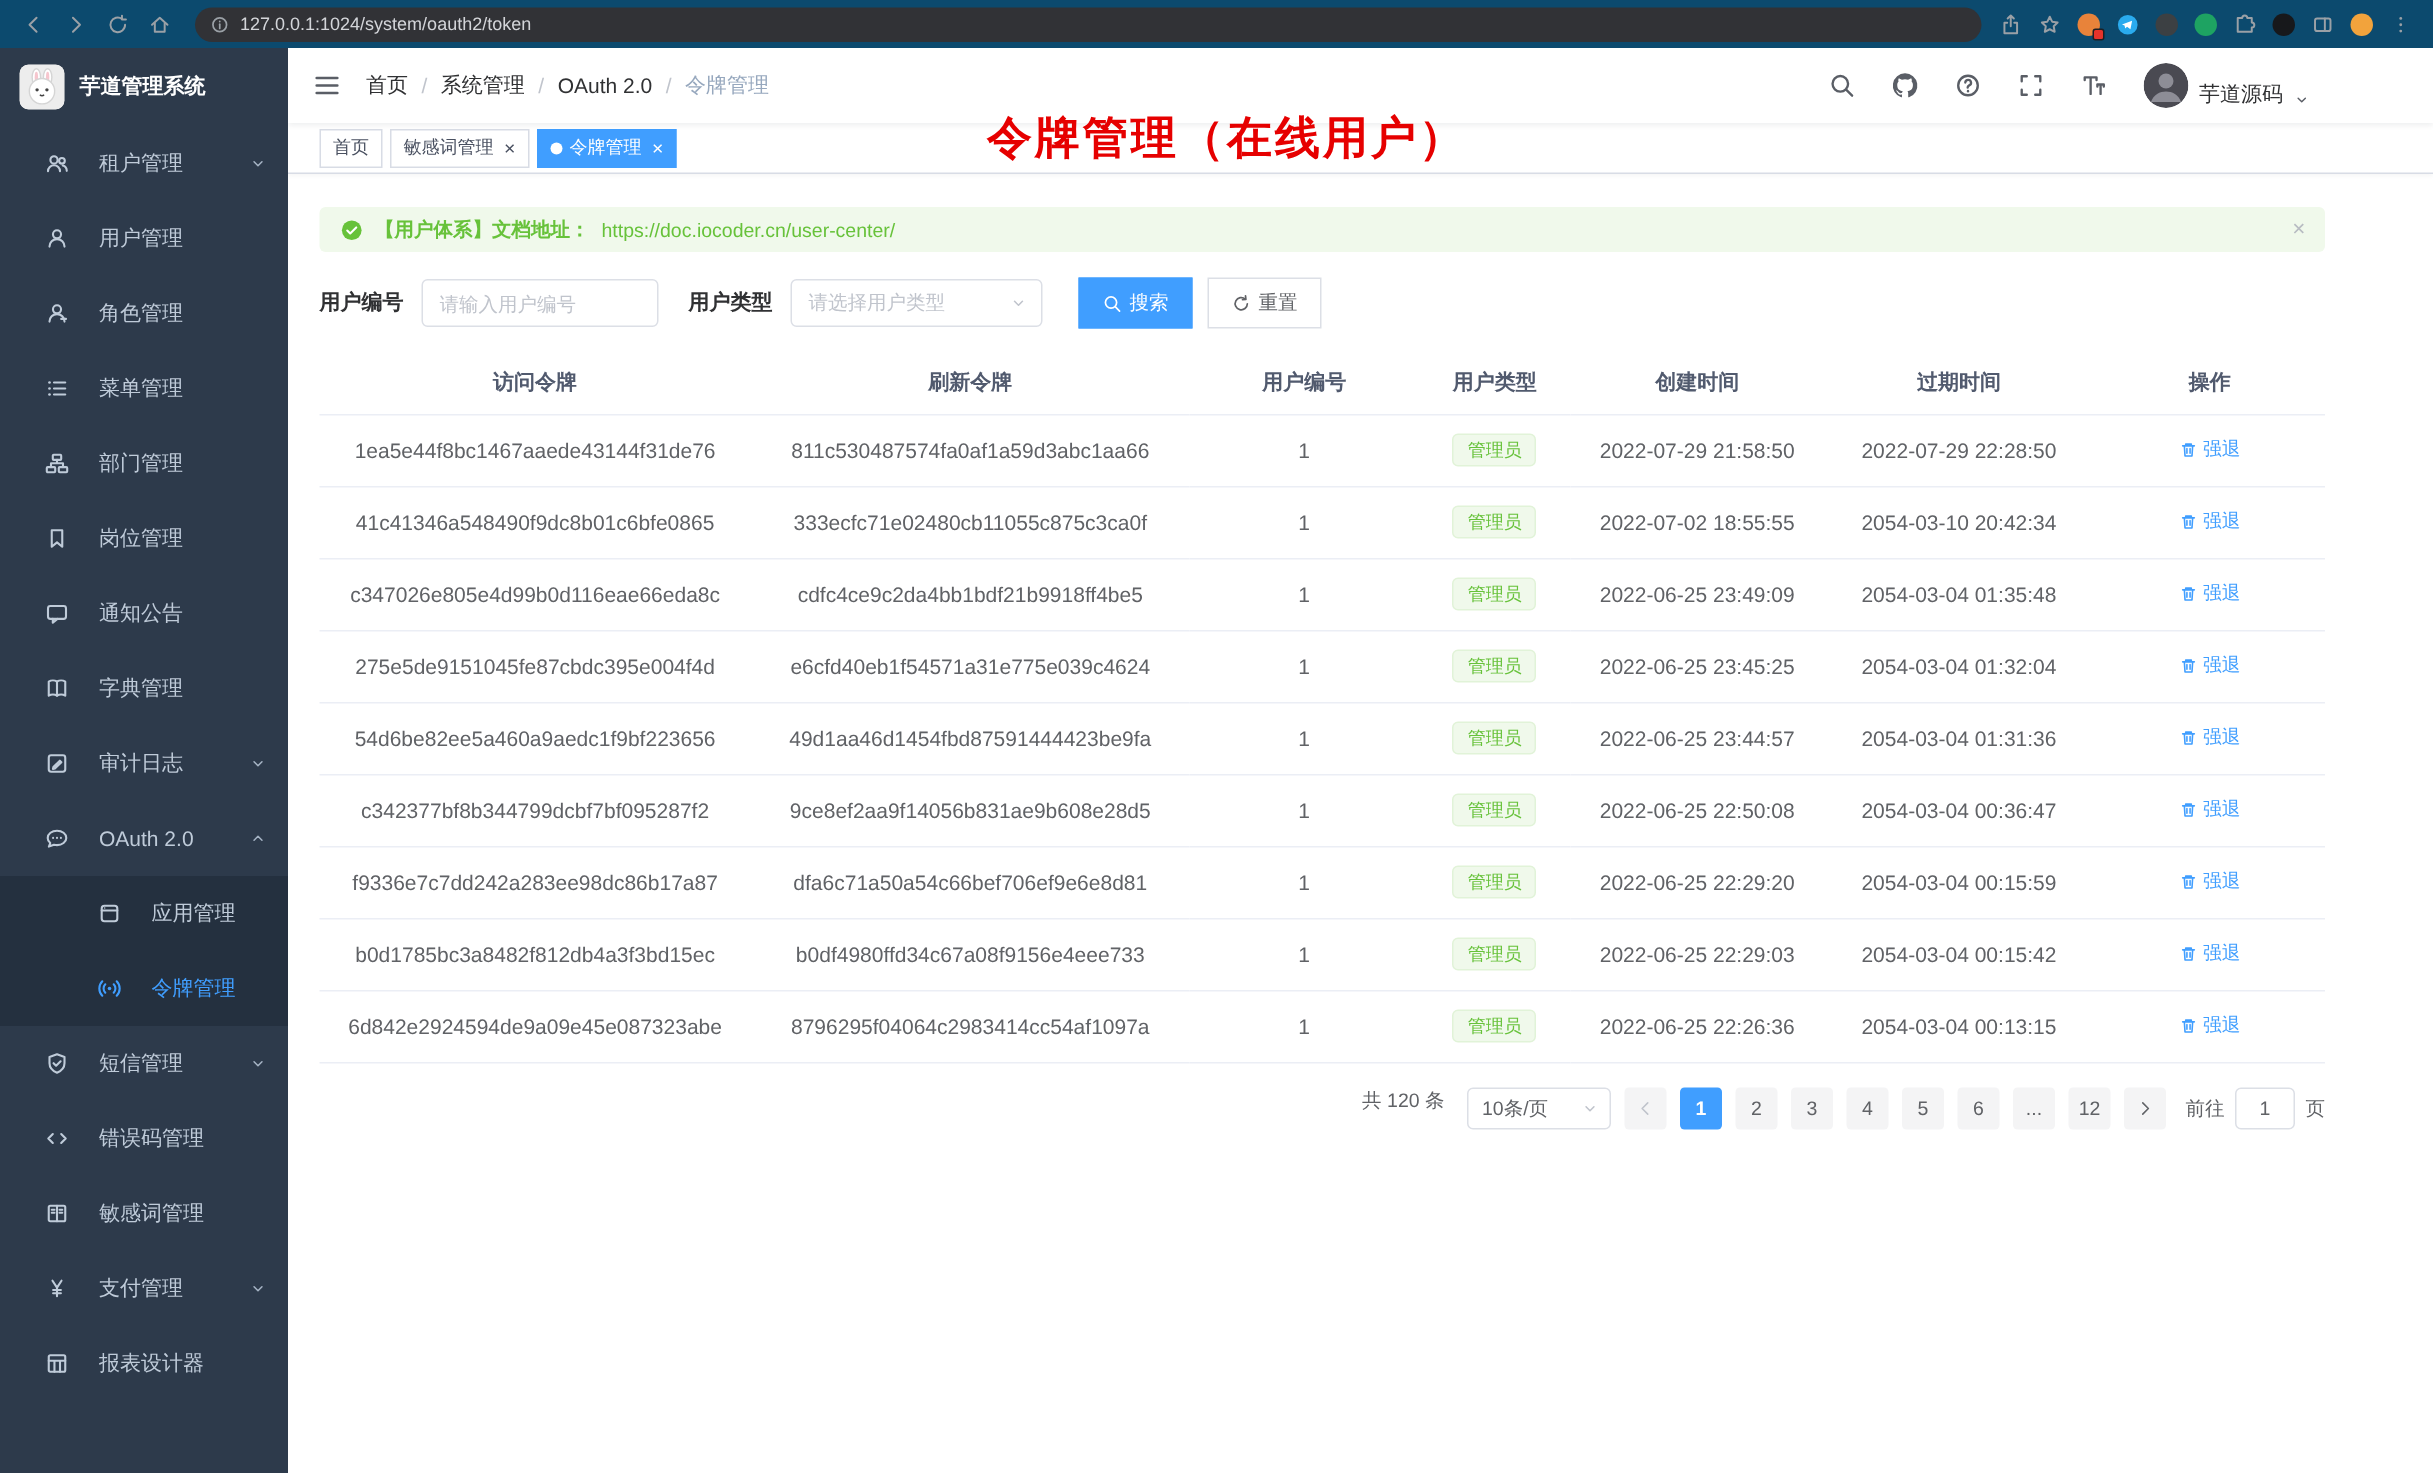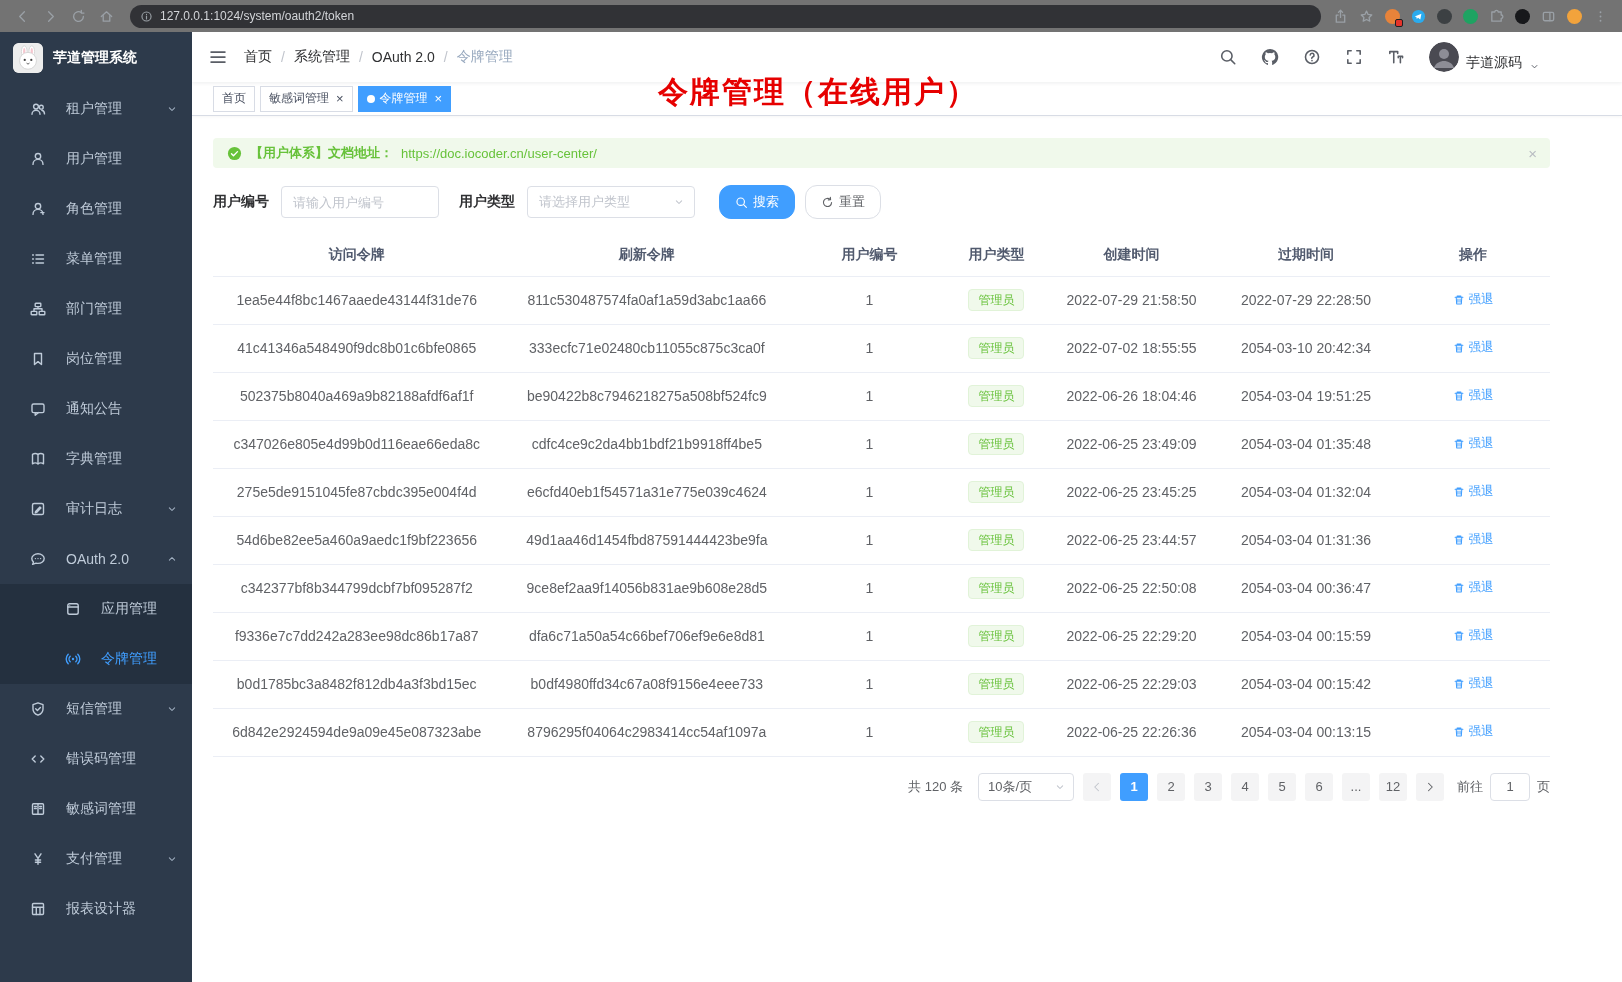--- a/index.html
+++ b/index.html
@@ -1,19 +1,19 @@
 <!DOCTYPE html>
 <html><head>
 <meta charset="utf-8">
 <style>
 *{margin:0;padding:0;box-sizing:border-box}
 html,body{width:1622px;height:982px;font-family:"Liberation Sans","DejaVu Sans",sans-serif;background:#fff;overflow:hidden}
 
 
-.browser{height:32px;background:#737373;display:flex;align-items:center;padding:0 10px}
+.browser{height:32px;background:#0c4a6e;display:flex;align-items:center;padding:0 10px}
 .bnav{display:flex;align-items:center;gap:4px}
 .bicon{width:24px;height:24px;border-radius:50%;display:flex;align-items:center;justify-content:center;color:#9aa0a6;cursor:pointer}
 .bicon svg{width:15px;height:15px}
 .urlbar{flex:1;height:23px;background:#313236;border-radius:12px;margin:0 12px;display:flex;align-items:center;padding:0 10px;gap:7px;color:#d3d5d9;font-size:12px;cursor:text}
 .ub-ic{display:flex;color:#9aa0a6}
 .ub-ic svg{width:13px;height:13px}
 .bright{display:flex;align-items:center;gap:11px;padding-right:4px}
 .bricon{color:#9aa0a6;display:flex;cursor:pointer;position:relative}
 .bricon svg{width:15px;height:15px}
 .ext-dot{width:15px;height:15px;border-radius:50%;display:inline-block;position:relative}
@@ -75,35 +75,35 @@
 
 .filters{display:flex;align-items:center;gap:20px;margin-top:17px}
 .f-group{display:flex;align-items:center;gap:12px}
 .f-label{font-size:14px;font-weight:700;color:#303133}
 .f-input{width:158px;height:32px;border:1px solid #dcdfe6;border-radius:4px;padding:0 11px;font-size:13px;color:#606266;outline:none;font-family:inherit}
 .f-input::placeholder{color:#c0c4cc}
 .f-select{width:168px;height:32px;border:1px solid #dcdfe6;border-radius:4px;padding:0 9px 0 11px;display:flex;align-items:center;justify-content:space-between;font-size:13px;color:#c0c4cc;cursor:pointer;background:#fff}
 .sel-caret{display:flex;color:#c0c4cc}
 .sel-caret svg{width:12px;height:12px}
 .btns{display:flex;gap:10px;margin-left:4px}
-.btn{height:32px;border-radius:12px;display:inline-flex;align-items:center;gap:5px;padding:16px 15px;font-size:13px;cursor:pointer;font-family:Liberation Mono, monospace}
+.btn{height:32px;border-radius:0;display:inline-flex;align-items:center;gap:5px;padding:16px 15px;font-size:13px;cursor:pointer;font-family:Liberation Mono, monospace}
 .btn-ic{display:flex}
 .btn-ic svg{width:13px;height:13px}
 .btn-primary{background:#409eff;border:1px solid #409eff;color:#fff}
 .btn-plain{background:#fff;border:1px solid #dcdfe6;color:#606266}
 
 .data-table{width:100%;border-collapse:collapse;margin-top:16px;table-layout:fixed}
 .data-table th{height:41px;font-size:14px;font-weight:700;color:#515a6e;text-align:center;border-bottom:1px solid #ebeef5;background:#fff}
 .data-table td{height:48px;font-size:14px;color:#606266;text-align:center;border-bottom:1px solid #ebeef5;overflow:hidden;white-space:nowrap}
 .badge{display:inline-block;height:22px;line-height:20px;padding:0 9px;background:#f0f9eb;border:1px solid #e1f3d8;color:#67c23a;font-size:12px;border-radius:4px}
 .op-btn{display:inline-flex;align-items:center;gap:4px;color:#409eff;font-size:12.5px;cursor:pointer}
 .op-ic{display:flex}
 .op-ic svg{width:12px;height:12px}
 
-.pager{display:flex;align-items:center;justify-content:flex-end;gap:9px;margin-top:16px;font-size:13px;color:#606266}
+.pager{display:flex;align-items:flex-start;justify-content:flex-end;gap:9px;margin-top:16px;font-size:13px;color:#606266}
 .pg-total{margin-right:6px}
 .pg-size{width:96px;height:28px;border:1px solid #dcdfe6;border-radius:4px;display:flex;align-items:center;justify-content:space-between;padding:0 7px 0 9px;cursor:pointer;background:#fff}
 .pg-btn{min-width:28px;height:28px;padding:0 5px;border-radius:3px;background:#f4f4f5;display:inline-flex;align-items:center;justify-content:center;cursor:pointer;color:#606266}
 .pg-btn svg{width:12px;height:12px}
 .pg-btn.active{background:#409eff;color:#fff;font-weight:700}
 .pg-prev{color:#c0c4cc}
 #pages{display:flex;gap:9px}
 .pg-goto{display:flex;align-items:center;gap:7px;margin-left:4px}
 .goto-input{width:40px;height:28px;border:1px solid #dcdfe6;border-radius:4px;text-align:center;font-size:13px;color:#606266;outline:none;font-family:inherit}
 </style>
@@ -586,33 +586,20 @@
               <td><span class="badge">管理员</span></td>
               <td>2022-07-02 18:55:55</td>
               <td>2054-03-10 20:42:34</td>
               <td><span class="op-btn"><span class="op-ic">
                     <svg viewBox="0 0 16 16" fill="none" stroke="currentColor" stroke-width="1.4" stroke-linecap="round" stroke-linejoin="round">
                       <path d="M2.8 4.3h10.4M5.5 4.3V2.8h5v1.5M4.3 4.3l.6 9h6.2l.6-9M6.6 6.8v4M9.4 6.8v4"></path>
                     </svg>
                   </span>强退</span></td>
             </tr>
             <tr>
-              <td>502375b8040a469a9b82188afdf6af1f</td>
-              <td>be90422b8c7946218275a508bf524fc9</td>
-              <td>1</td>
-              <td><span class="badge">管理员</span></td>
-              <td>2022-06-26 18:04:46</td>
-              <td>2054-03-04 19:51:25</td>
-              <td><span class="op-btn"><span class="op-ic">
-                    <svg viewBox="0 0 16 16" fill="none" stroke="currentColor" stroke-width="1.4" stroke-linecap="round" stroke-linejoin="round">
-                      <path d="M2.8 4.3h10.4M5.5 4.3V2.8h5v1.5M4.3 4.3l.6 9h6.2l.6-9M6.6 6.8v4M9.4 6.8v4"></path>
-                    </svg>
-                  </span>强退</span></td>
-            </tr>
-            <tr>
               <td>c347026e805e4d99b0d116eae66eda8c</td>
               <td>cdfc4ce9c2da4bb1bdf21b9918ff4be5</td>
               <td>1</td>
               <td><span class="badge">管理员</span></td>
               <td>2022-06-25 23:49:09</td>
               <td>2054-03-04 01:35:48</td>
               <td><span class="op-btn"><span class="op-ic">
                     <svg viewBox="0 0 16 16" fill="none" stroke="currentColor" stroke-width="1.4" stroke-linecap="round" stroke-linejoin="round">
                       <path d="M2.8 4.3h10.4M5.5 4.3V2.8h5v1.5M4.3 4.3l.6 9h6.2l.6-9M6.6 6.8v4M9.4 6.8v4"></path>
                     </svg>

